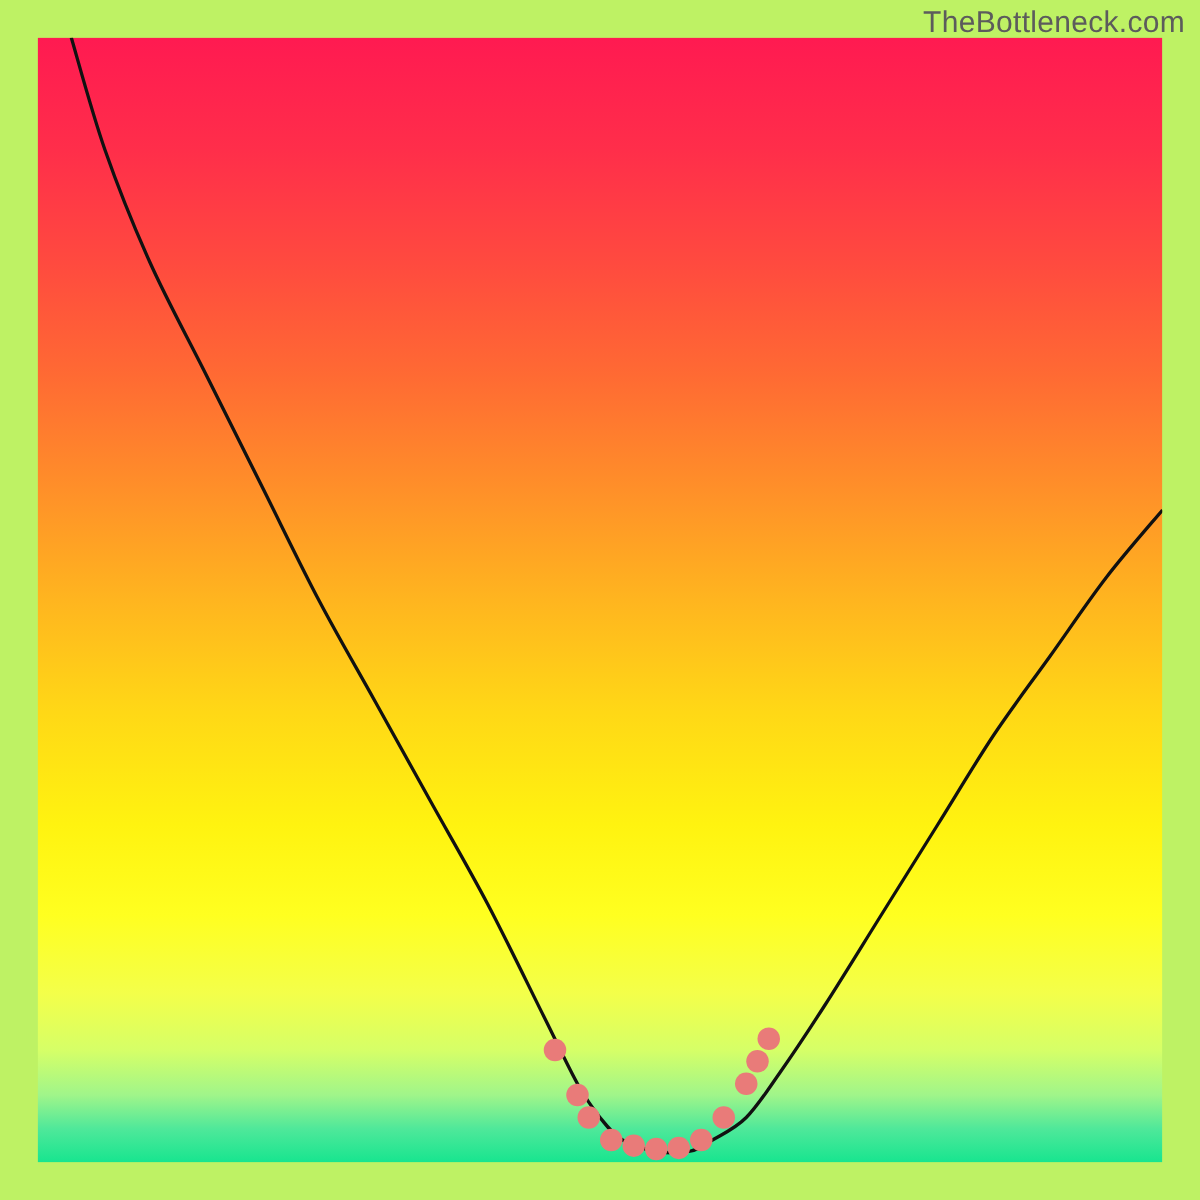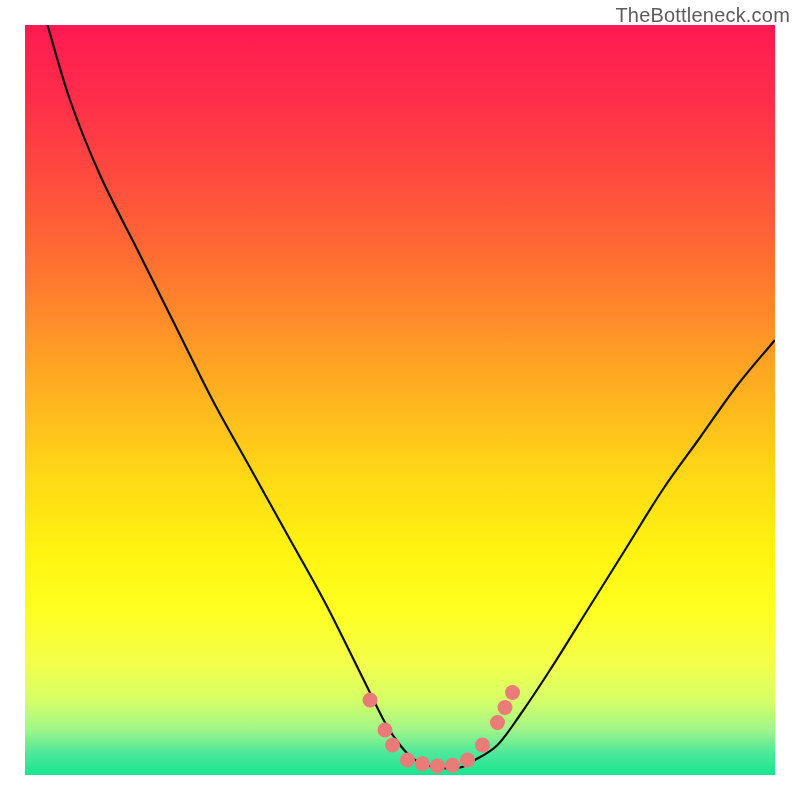--- a/index.html
+++ b/index.html
@@ -9,21 +9,21 @@
     height: 800px;
     background: #000;
     overflow: hidden;
   }
   .frame {
     position: absolute;
     left: 0;
     top: 0;
     width: 800px;
     height: 800px;
-    background: #ffffff;
+    background: #bef264;
   }
   .plot-area {
     position: absolute;
     left: 25px;
     top: 25px;
     width: 750px;
     height: 750px;
     overflow: hidden;
   }
   .gradient-bg {

